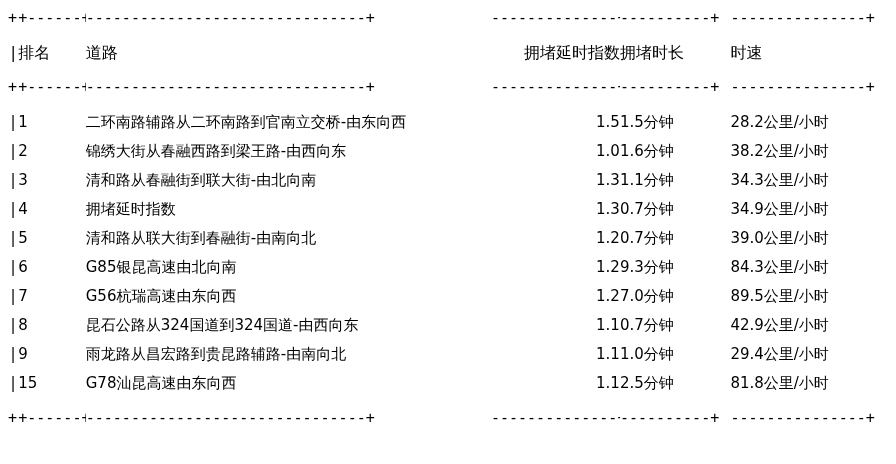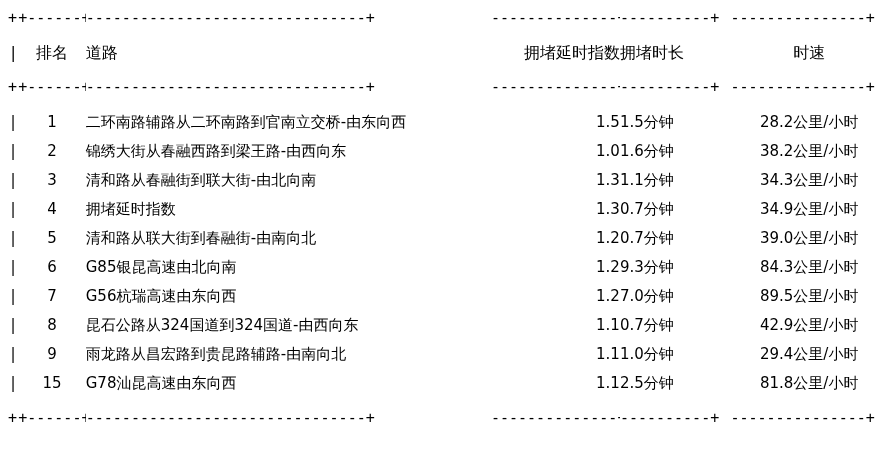--- a/index.html
+++ b/index.html
@@ -23,25 +23,25 @@
     width: 880px;
     table-layout: fixed;
   }
   table.ascii td {
     padding: 0;
     vertical-align: middle;
     white-space: pre;
   }
   
   .c-pipe  { width: 10px; text-align: center; }
-  .c-rank  { width: 66px; text-align: center; }
+  .c-rank  { width: 66px; text-align: left; }
   .c-road  { width: 396px; }
   .c-index { width: 126px; text-align: right; }
   .c-dur   { width: 108px; text-align: left; }
-  .c-speed { width: 154px; text-align: center; }
+  .c-speed { width: 154px; text-align: left; }
 
   .rule td {
     font-size: 15px;
     line-height: 17px;
     letter-spacing: 0;
     color: #000;
     text-align: left;
     overflow: hidden;
   }
   .rule .seg {

